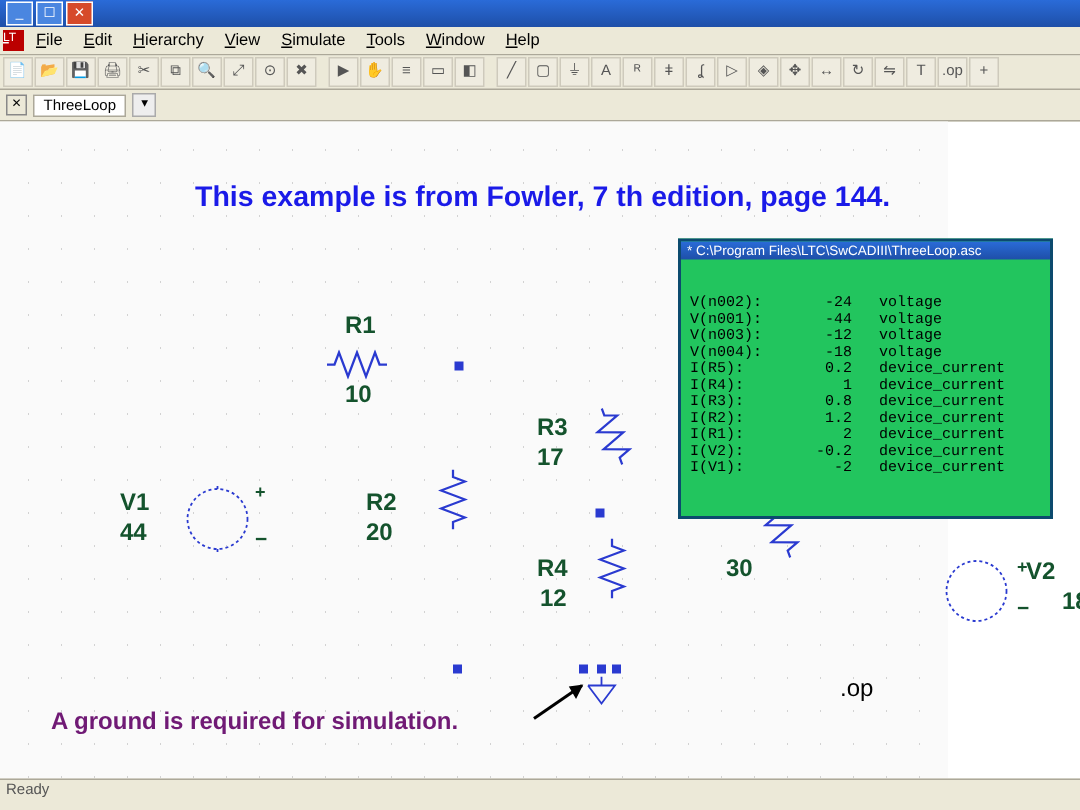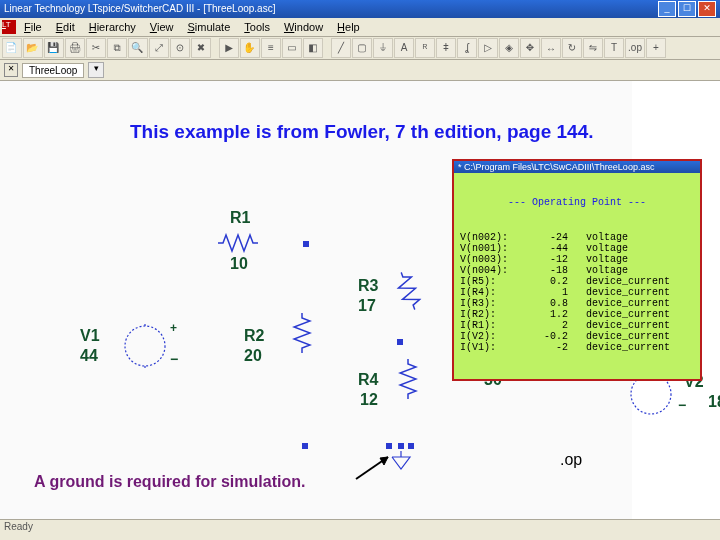--- a/index.html
+++ b/index.html
@@ -12,42 +12,41 @@
   .menu-bar span:first-letter{text-decoration:underline}
   .tool-bar{height:22px;background:#ece9d8;border-bottom:1px solid #aca899;display:flex;align-items:center;padding:0 2px;gap:1px}
   .tool-bar .tb{width:18px;height:18px;border:1px solid #cecabc;background:#efece0;font-size:10px;color:#555;text-align:center;line-height:18px;cursor:pointer}
   .sub-bar{height:20px;background:#ece9d8;border-bottom:1px solid #aca899;display:flex;align-items:center;padding:0 4px;font-size:10px;gap:4px}
   .sub-bar .tab{background:#fff;border:1px solid #aca899;padding:1px 6px}
   .canvas{position:relative;width:632px;height:438px;background:#fafafa}
   .dot-grid{position:absolute;inset:0;background-image:radial-gradient(#aaa 0.5px,transparent 0.5px);background-size:22px 22px;background-position:8px 8px}
   .txt{position:absolute;font-weight:bold;white-space:nowrap}
   .blue{color:#1a1ae8}
   .comp-label{font-size:16px;color:#14532d}
-  .op-window{position:absolute;border:2px solid #b91c1c;background:#bef264;font-family:'Courier New',monospace;font-size:10px}
+  .op-window{position:absolute;border:2px solid #0c4a6e;background:#22c55e;font-family:'Courier New',monospace;font-size:10px}
   .op-title{background:linear-gradient(#2a6bd8,#1e4fa8);color:#fff;font-size:9px;padding:1px 4px;font-family:Arial}
   .op-body{padding:2px 6px 4px 6px;white-space:pre}
   .op-header{color:#1a1ae8;text-align:center;font-size:10px;margin-bottom:2px}
   .resistor{position:absolute;width:40px;height:20px}
   .resistor svg{stroke:#2a3ad0;stroke-width:1.5;fill:none}
   .vsrc{position:absolute;width:46px;height:46px}
   .vsrc svg{stroke:#2a3ad0;stroke-width:1.2;fill:none;stroke-dasharray:2,2}
   .gnd{position:absolute;width:22px;height:20px}
   .gnd svg{stroke:#2a3ad0;stroke-width:1.2;fill:none}
   .node{position:absolute;width:6px;height:6px;background:#2a3ad0}
   .arrow{position:absolute;width:40px;height:30px}
   .arrow svg{stroke:#000;fill:#000}
   .ground-note{position:absolute;font-size:16px;font-weight:bold;color:#701a75}
   .op-txt{position:absolute;font-size:16px;color:#000}
   .status-bar{position:absolute;bottom:0;left:0;right:0;height:18px;background:#ece9d8;border-top:1px solid #aca899;font-size:10px;padding:1px 4px;color:#555}
 </style>
 </head>
 <body>
 
 <div class="title-bar">
-  <span>Linear Technology LTspice/SwitcherCAD III - [ThreeLoop.asc]</span>
   <div class="btns">
     <div class="btn">_</div>
     <div class="btn">☐</div>
     <div class="btn close">✕</div>
   </div>
 </div>
 
 <div class="menu-bar">
   <span style="width:14px;height:14px;background:#b00;color:#fff;font-size:8px;padding:0">LT</span>
   <span>File</span>
@@ -189,21 +188,20 @@
         <polygon points="34,6 26,7 30,14"></polygon>
       </svg>
   </div>
   <div class="ground-note" style="left:34px;top:392px">A ground is required for simulation.</div>
 
   <div class="op-txt" style="left:560px;top:370px">.op</div>
 
   <div class="op-window" style="left:452px;top:78px;width:246px">
     <div class="op-title">* C:\Program Files\LTC\SwCADIII\ThreeLoop.asc</div>
     <div class="op-body">
-      <div class="op-header">--- Operating Point ---</div>
       <div id="op-rows"><div>V(n002):       -24   voltage</div><div>V(n001):       -44   voltage</div><div>V(n003):       -12   voltage</div><div>V(n004):       -18   voltage</div><div>I(R5):         0.2   device_current</div><div>I(R4):           1   device_current</div><div>I(R3):         0.8   device_current</div><div>I(R2):         1.2   device_current</div><div>I(R1):           2   device_current</div><div>I(V2):        -0.2   device_current</div><div>I(V1):          -2   device_current</div></div>
     </div>
   </div>
 
 </div>
 
 <div class="status-bar">
   <span>Ready</span>
 </div>
 

